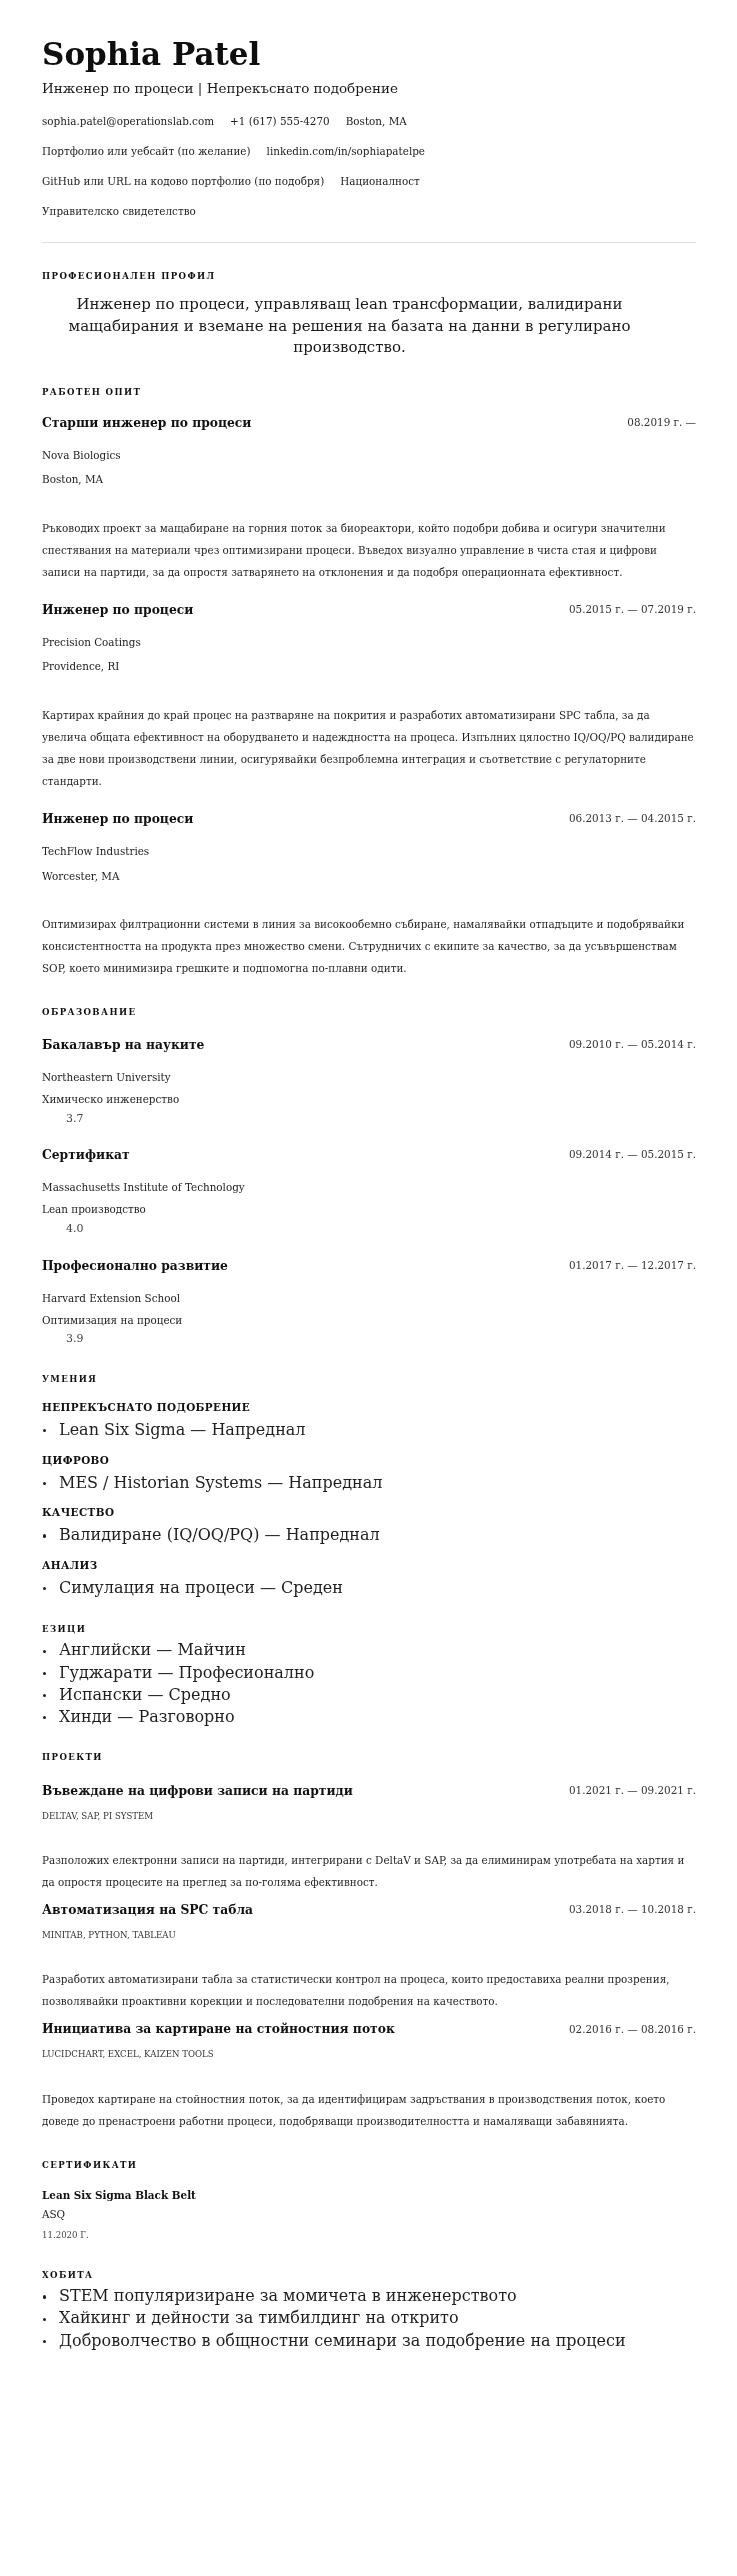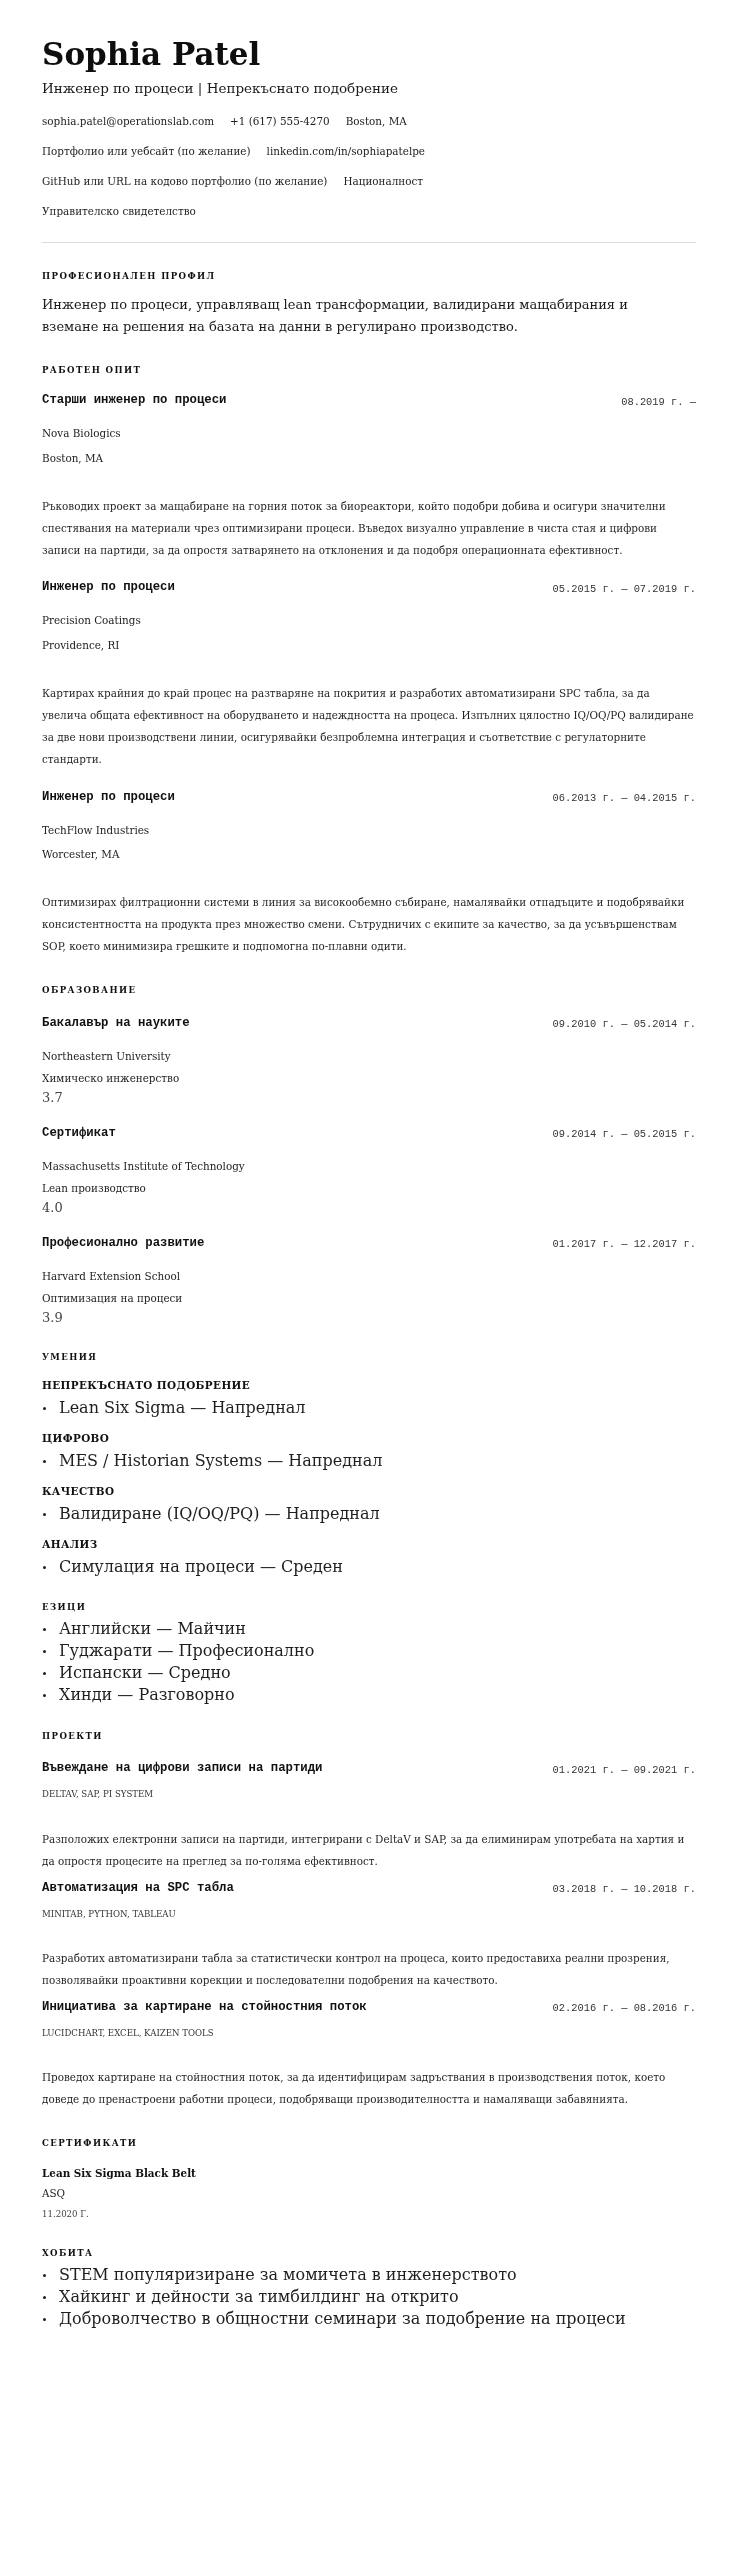--- a/index.html
+++ b/index.html
@@ -52,32 +52,32 @@
   .section-title {
     font-size: 8.6px;
     font-weight: bold;
     letter-spacing: 1.4px;
     text-transform: uppercase;
     line-height: 11px;
     color: #111111;
   }
   .summary {
     margin-top: 12.3px;
-    font-size: 13px;
+    font-size: 15px;
     line-height: 21.5px;
     color: #1a1a1a;
     max-width: 615px;
+    text-align: center;
   }
 
   .entry { margin-top: 14.7px; }
   .entry-head {
     display: flex;
     justify-content: space-between;
-    align-items: flex-end;
-    font-family: Liberation Mono, monospace;
+    align-items: center;
   }
   .entry-title {
     font-size: 12.3px;
     font-weight: bold;
     line-height: 17px;
     color: #111111;
   }
   .entry-date {
     font-size: 10.4px;
     line-height: 14.7px;
@@ -108,24 +108,25 @@
   
   .edu .entry { margin-top: 21px; }
   .edu .entry:first-of-type { margin-top: 18.4px; }
   .edu-field {
     font-size: 10.4px;
     line-height: 14.7px;
     color: #222222;
     margin-top: 7.4px;
   }
   .edu-gpa {
-    font-size: 13px;
+    font-size: 11px;
     line-height: 12.3px;
     color: #444444;
     margin-top: 6.1px;
+    margin-left: 24px;
   }
 
   
   .skill-group { margin-top: 16px; }
   .skill-group-title {
     font-size: 10.4px;
     font-weight: bold;
     letter-spacing: 0.4px;
     line-height: 13.5px;
     text-transform: uppercase;
@@ -204,21 +205,21 @@
       <div class="contact-row">
         <span>sophia.patel@operationslab.com</span>
         <span>+1 (617) 555-4270</span>
         <span>Boston, MA</span>
       </div>
       <div class="contact-row">
         <span>Портфолио или уебсайт (по желание)</span>
         <span>linkedin.com/in/sophiapatelpe</span>
       </div>
       <div class="contact-row">
-        <span>GitHub или URL на кодово портфолио (по желание)</span>
+        <span>GitHub или URL на кодово портфолио (по подобря)</span>
         <span>Националност</span>
       </div>
       <div class="contact-row">
         <span>Управителско свидетелство</span>
       </div>
     </div>
     <hr class="divider">
   </header>
 
   <section class="section">

